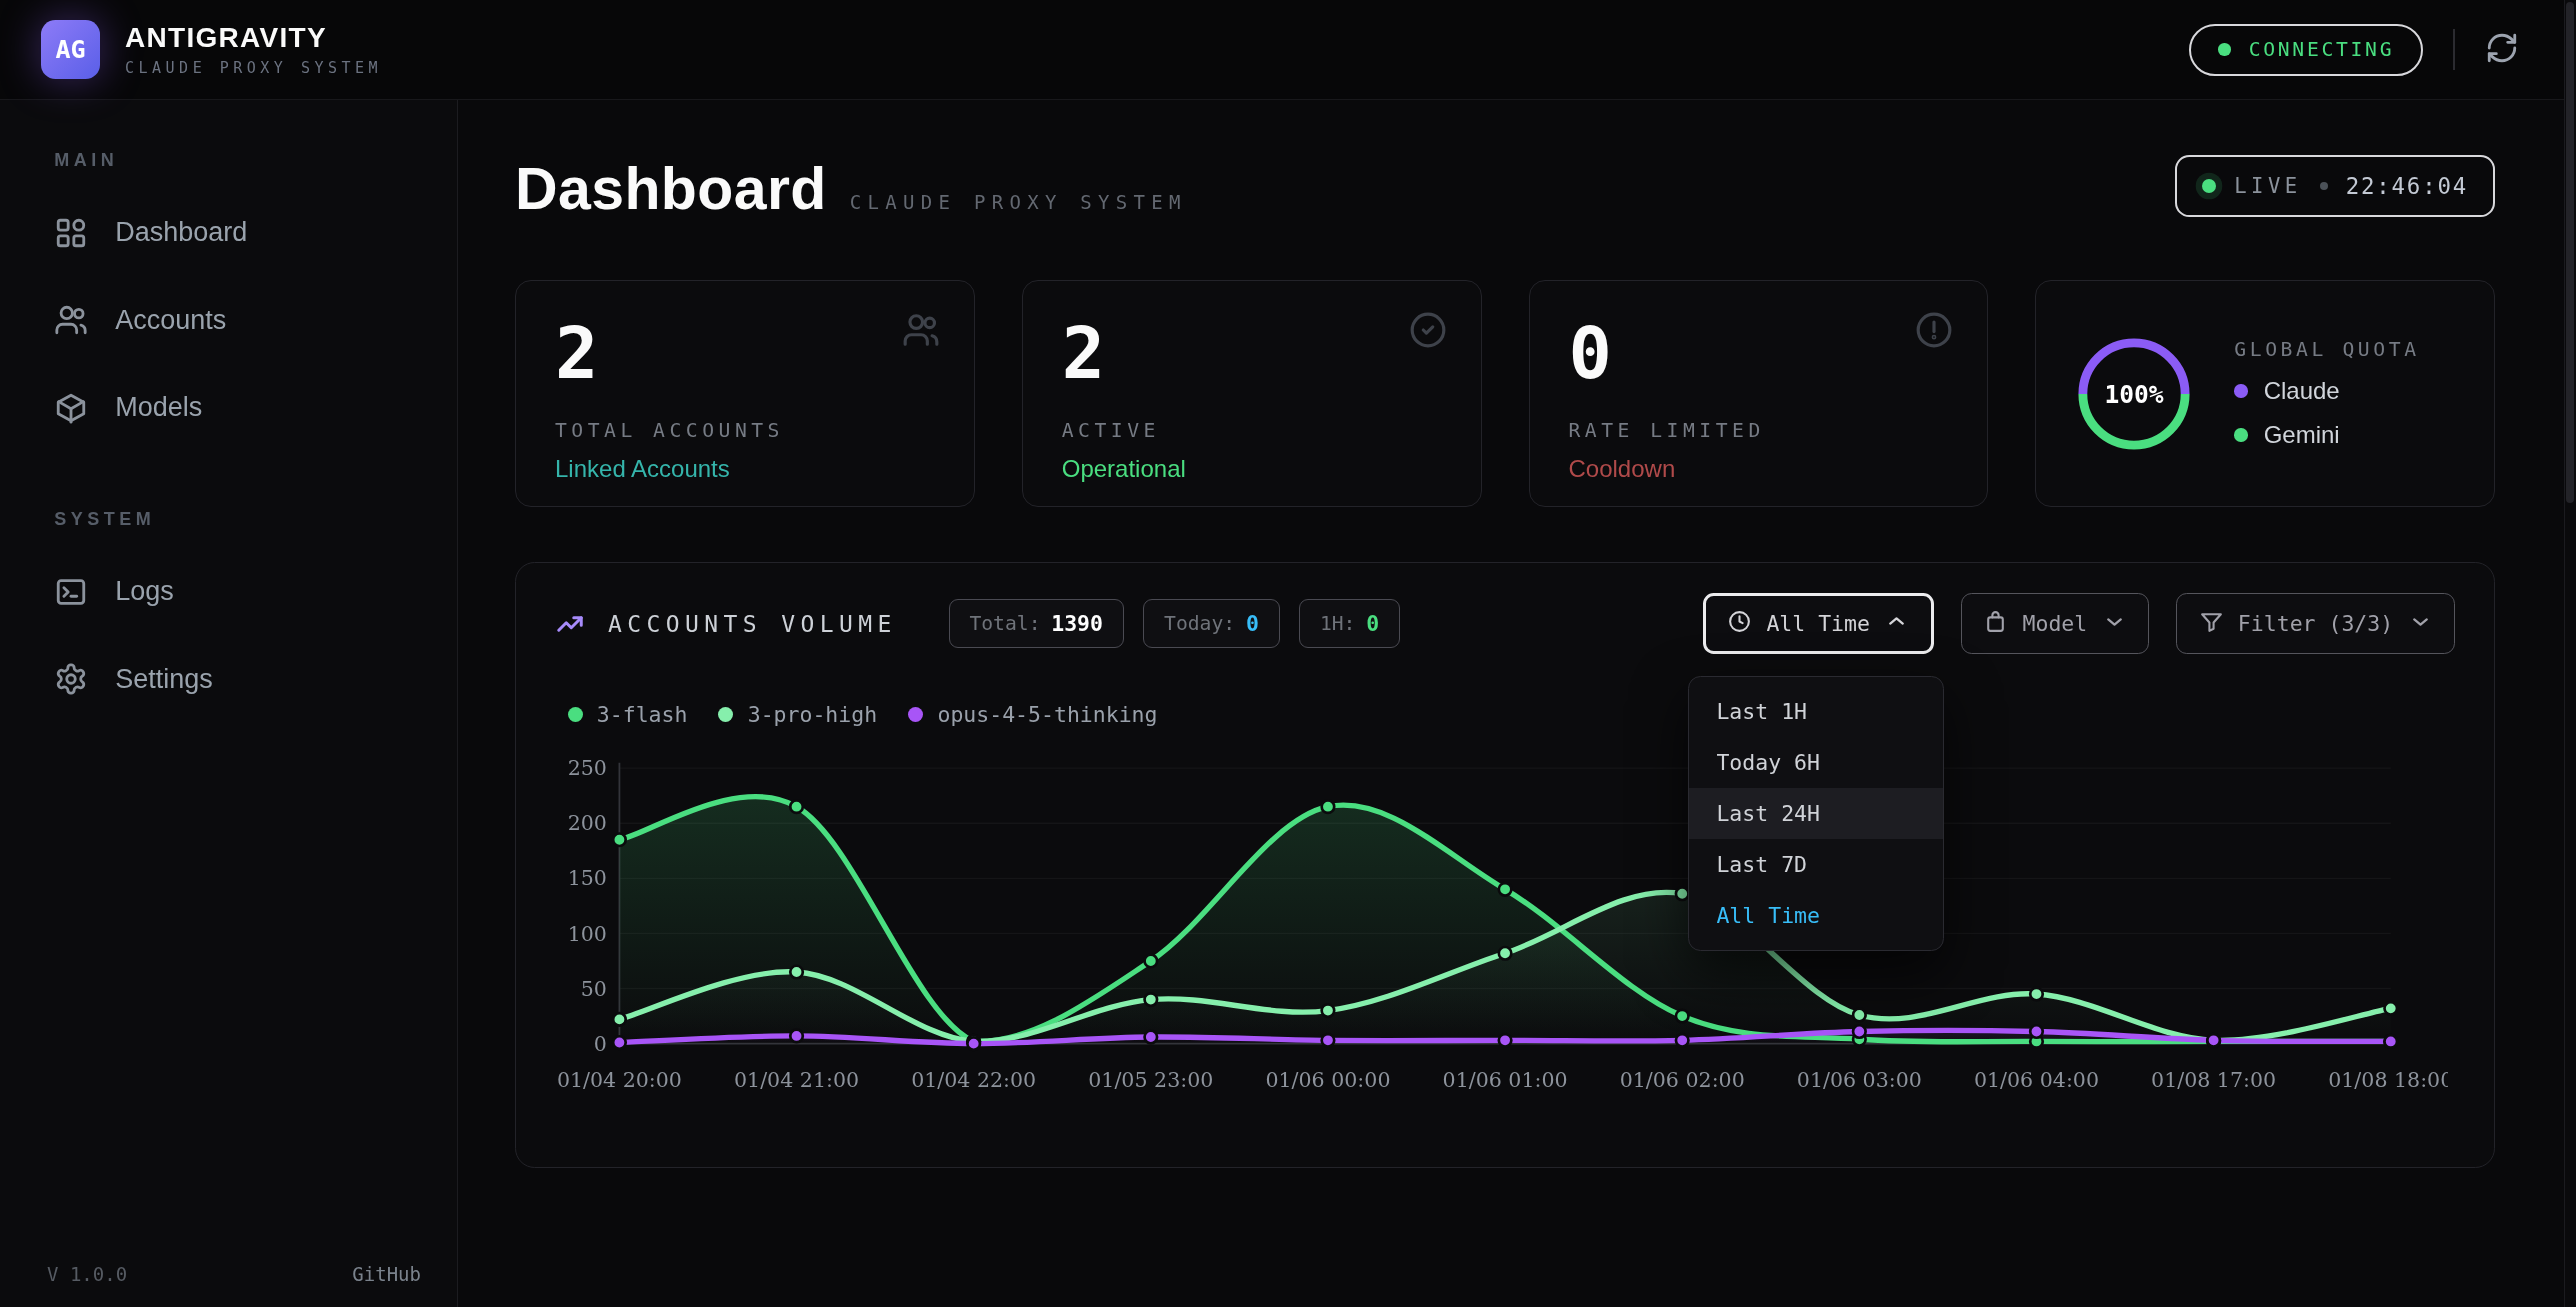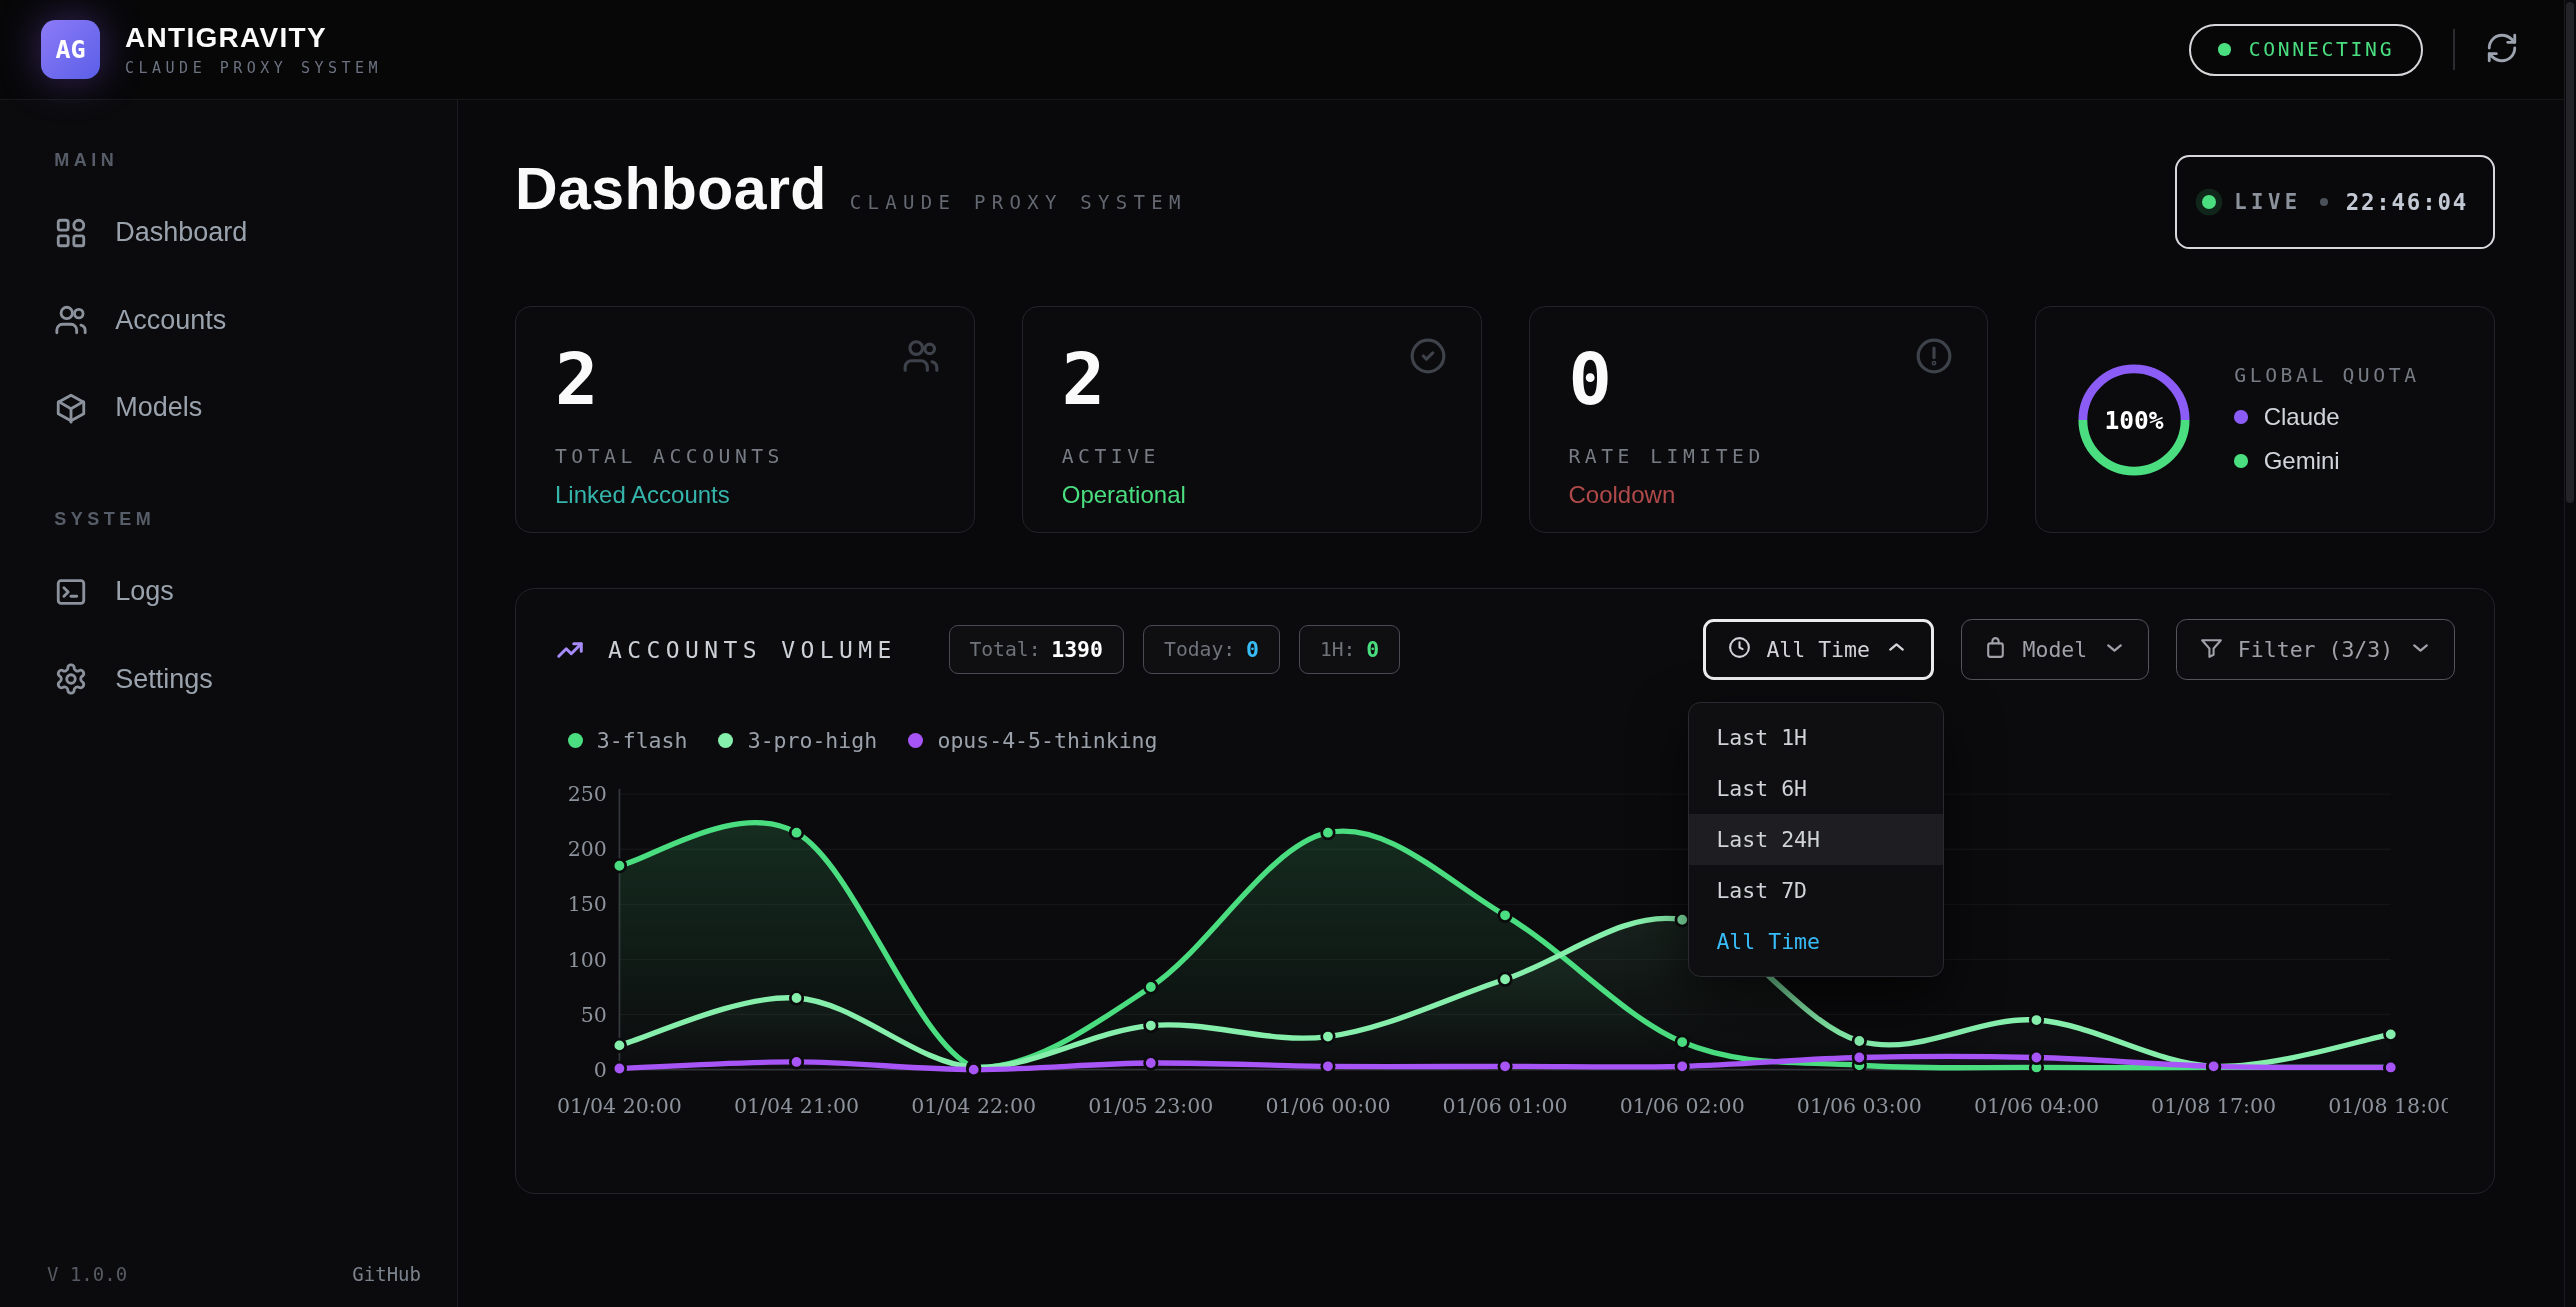--- a/index.html
+++ b/index.html
@@ -63,21 +63,21 @@
   .gh-link { color:#7a828c; text-decoration:none; cursor:pointer; }
 
   
   .main { position:absolute; top:100px; left:458px; right:0; bottom:0; padding:55px 81px 0 57px; }
   .page-head { display:flex; align-items:baseline; }
   .page-title { font-size:59px; font-weight:bold; color:#fafafa; letter-spacing:0.4px; }
   .page-sub { margin-left:23px; font-family:"DejaVu Sans Mono", monospace; font-size:19px; letter-spacing:6.3px; color:#636871; }
   .live-badge {
     margin-left:auto; align-self:flex-start;
     display:flex; align-items:center; gap:18px;
-    border:2.7px solid #d8d8dc; border-radius:14.3px; padding:32px 25px;font-weight:bold;
+    border:2.7px solid #d8d8dc; border-radius:14.3px; padding:16px 25px;
   }
   .live-dot { width:14.3px; height:14.3px; border-radius:50%; background:#4ade80; box-shadow:0 0 0 6.3px rgba(74,222,128,.14); }
   .live-text { font-family:"DejaVu Sans Mono", monospace; font-size:20.6px; letter-spacing:4.5px; color:#8b929c; }
   .sep-dot { width:8px; height:8px; border-radius:50%; background:#4b5158; }
   .live-time { font-family:"DejaVu Sans Mono", monospace; font-size:22.4px; color:#c3c9d4; letter-spacing:1.8px; }
 
   
   .stats-row { display:flex; gap:47px; margin-top:57px; }
   .card {
     position:relative; flex:1; height:227px; border:1.8px solid #232329; border-radius:16px;
@@ -353,21 +353,21 @@
               </span>
               <span>All Time</span>
               <span>
                 <svg viewBox="0 0 24 24" width="23" height="23" fill="none" stroke="currentColor" stroke-width="2.2" stroke-linecap="round" stroke-linejoin="round">
                     <polyline points="6 14 12 9 18 14"></polyline>
                   </svg>
               </span>
             </button>
             <div class="menu">
               <div class="menu-item">Last 1H</div>
-              <div class="menu-item">Last 6H</div>
+              <div class="menu-item">Today 6H</div>
               <div class="menu-item hovered">Last 24H</div>
               <div class="menu-item">Last 7D</div>
               <div class="menu-item selected" style="color: rgb(56, 189, 248);">All Time</div>
             </div>
           </div>
           <button class="ctl-btn">
             <span>
               <svg viewBox="0 0 24 24" width="25" height="25" fill="none" stroke="currentColor" stroke-width="2" stroke-linecap="round" stroke-linejoin="round">
                   <rect x="5" y="8" width="14" height="13" rx="2"></rect>
                   <path d="M9 8V6a3 3 0 0 1 6 0v2"></path>

